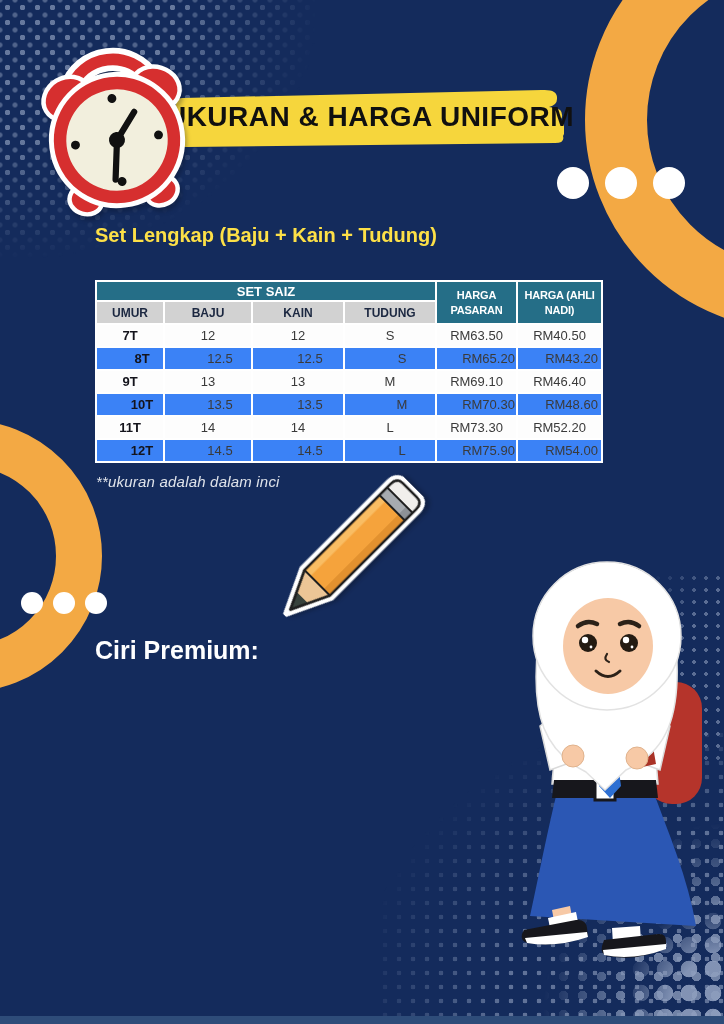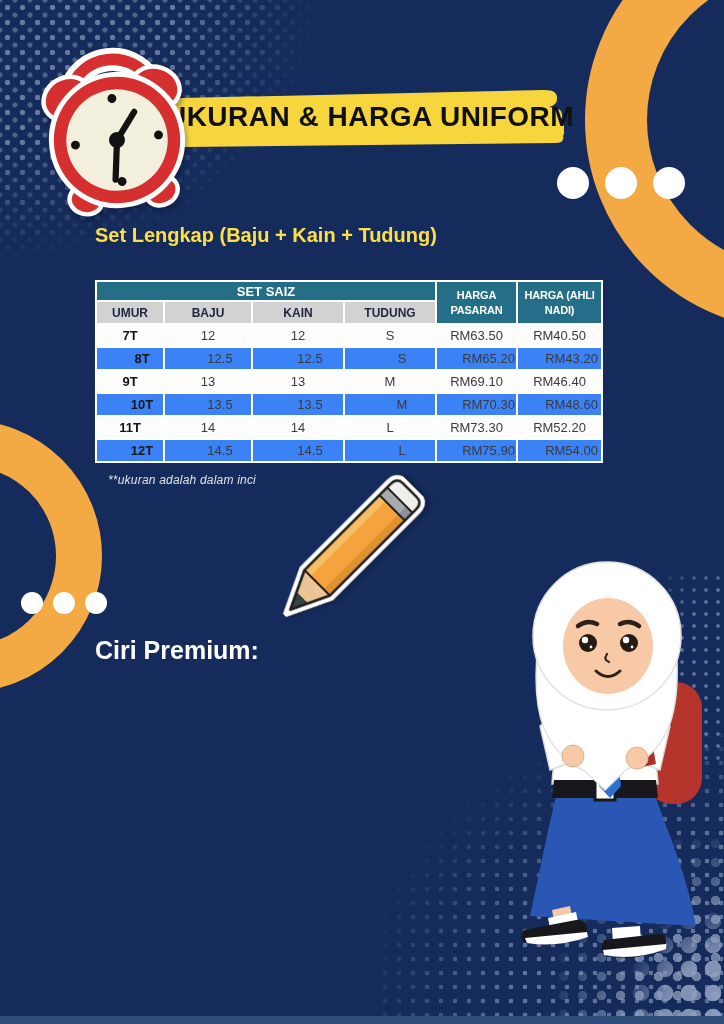--- a/index.html
+++ b/index.html
@@ -86,22 +86,22 @@
     table-layout:fixed;
   }
   .size-table th,.size-table td{padding:0;text-align:center;vertical-align:middle;}
   .th-teal{background:#256e87;color:#ffffff;font-weight:700;font-size:13px;height:18px;}
   .th-teal.price{font-size:11px;line-height:15px;letter-spacing:-.2px;}
   .th-gray{background:#d2d2d2;color:#1b2740;font-weight:700;font-size:12px;height:21px;}
   .size-table td{font-size:13px;color:#3a3a3a;height:21px;background:#fdfdfd;}
   .size-table td.umur{font-weight:800;color:#14141c;}
   .size-table tr.alt td{background:#3b82f6;padding-left:24px;}
   .footnote{
-    position:absolute;left:108px;top:473px;
-    font-size:12px;font-style:italic;color:#dfe3ea;letter-spacing:.2px;text-align:center;
+    position:absolute;left:96px;top:473px;
+    font-size:15px;font-style:italic;color:#dfe3ea;letter-spacing:.2px;text-align:center;
   }
   
   .pencil{
     position:absolute;left:258px;top:522px;
     transform:rotate(-45deg);
     filter:drop-shadow(3px 4px 2px rgba(8,14,30,.35));
   }
   
   .features-list{
     position:absolute;left:106px;top:692px;width:408px;

